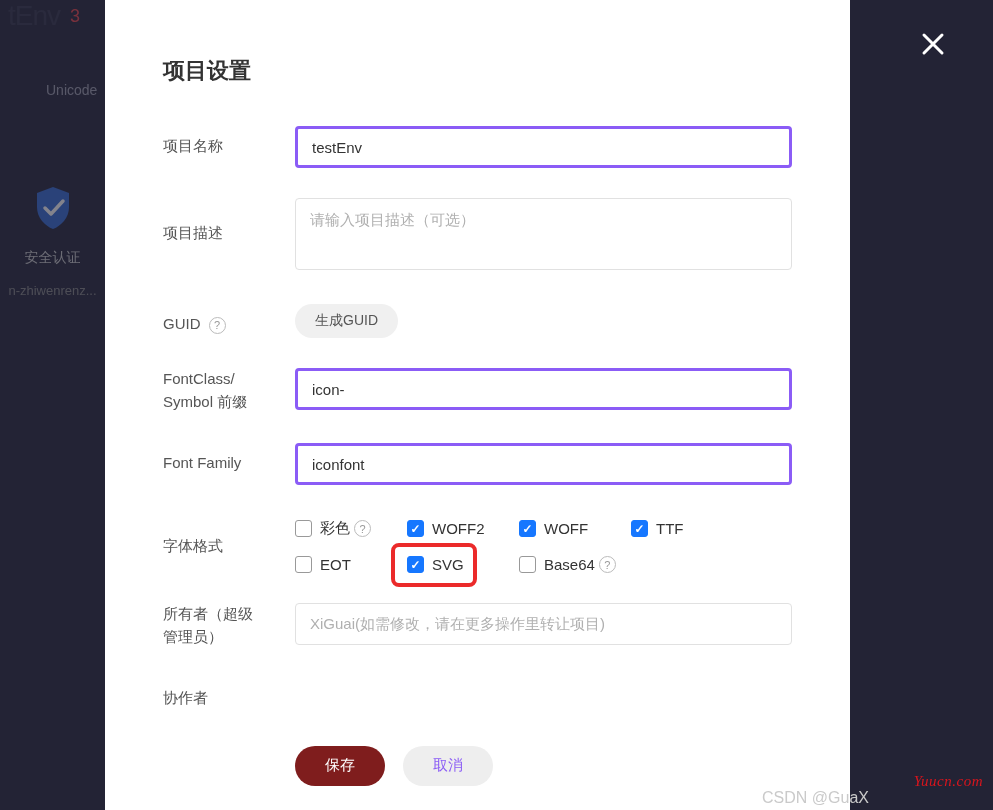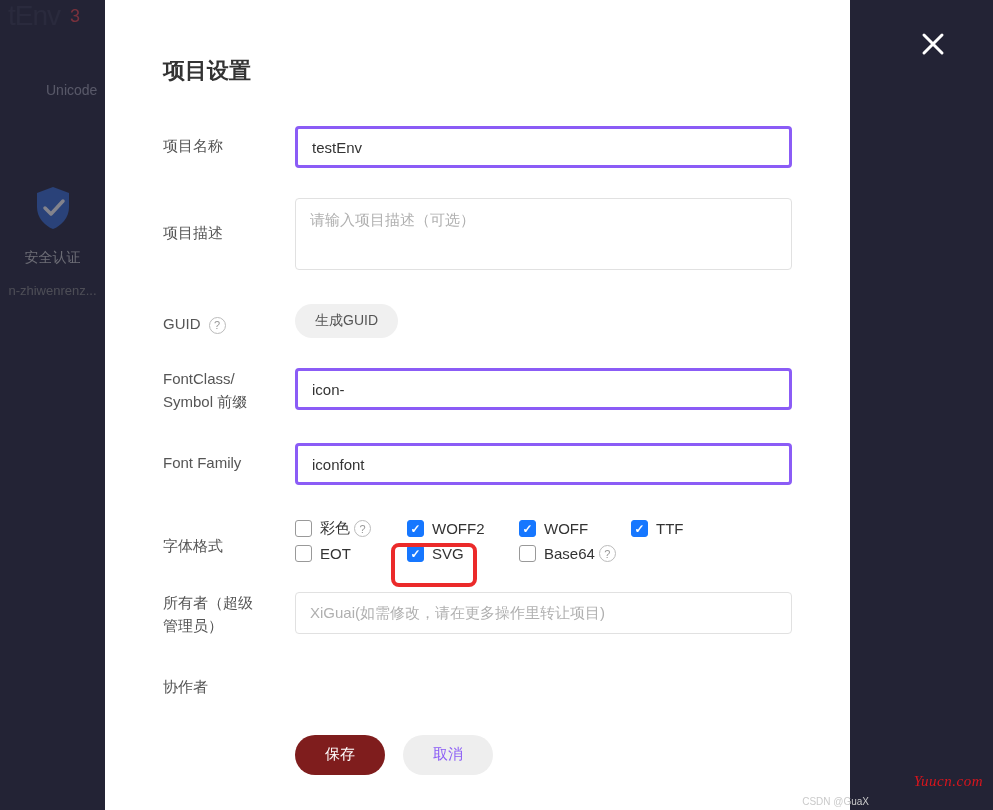--- a/index.html
+++ b/index.html
@@ -166,21 +166,21 @@
       border: none;
       border-radius: 17px;
       color: #555;
       font-size: 14px;
       cursor: pointer;
       font-family: inherit;
     }
     .checkbox-grid {
       display: grid;
       grid-template-columns: 112px 112px 112px 112px;
-      row-gap: 7px;
+      row-gap: 18px;
       padding-top: 4px;
     }
     .checkbox-item {
       display: flex;
       align-items: center;
       font-size: 15px;
       color: #333;
     }
     .chk {
       width: 17px;
@@ -249,21 +249,21 @@
       font-family: Georgia, serif;
       font-style: italic;
       letter-spacing: 0.5px;
       margin-top: 20px;
     }
     .watermark-left {
       position: absolute;
       bottom: 3px;
       right: 124px;
       color: #cacaca;
-      font-size: 10px;
+      font-size: 16px;
     }
   </style>
 </head>
 <body>
 
 <div class="backdrop">
   <div class="bg-title">tEnv</div>
   <div class="bg-count">3</div>
   <div class="bg-tabs">
     <div class="bg-tab">Unicode</div>

